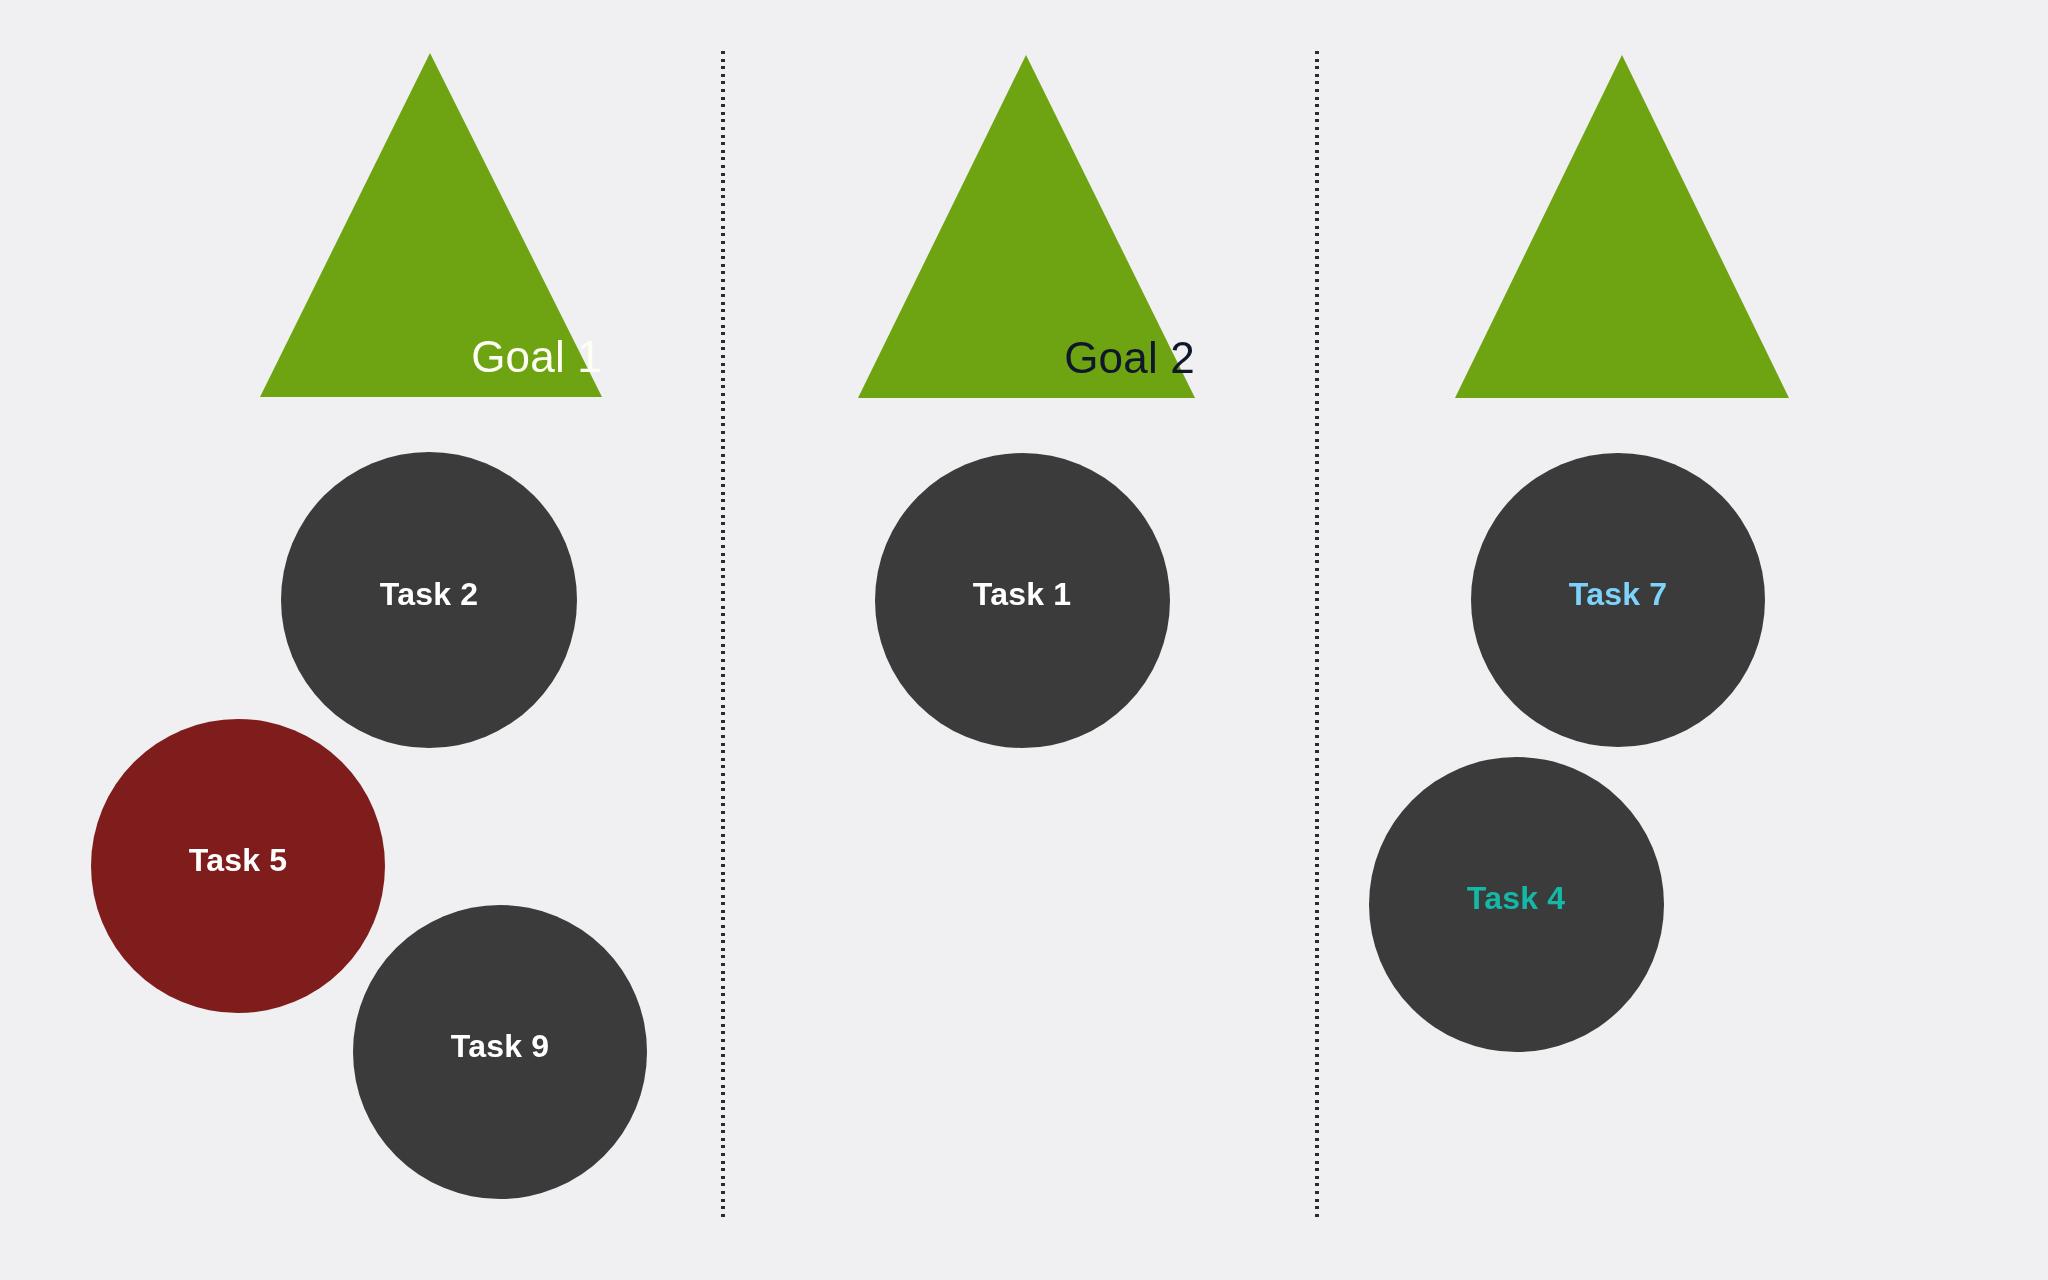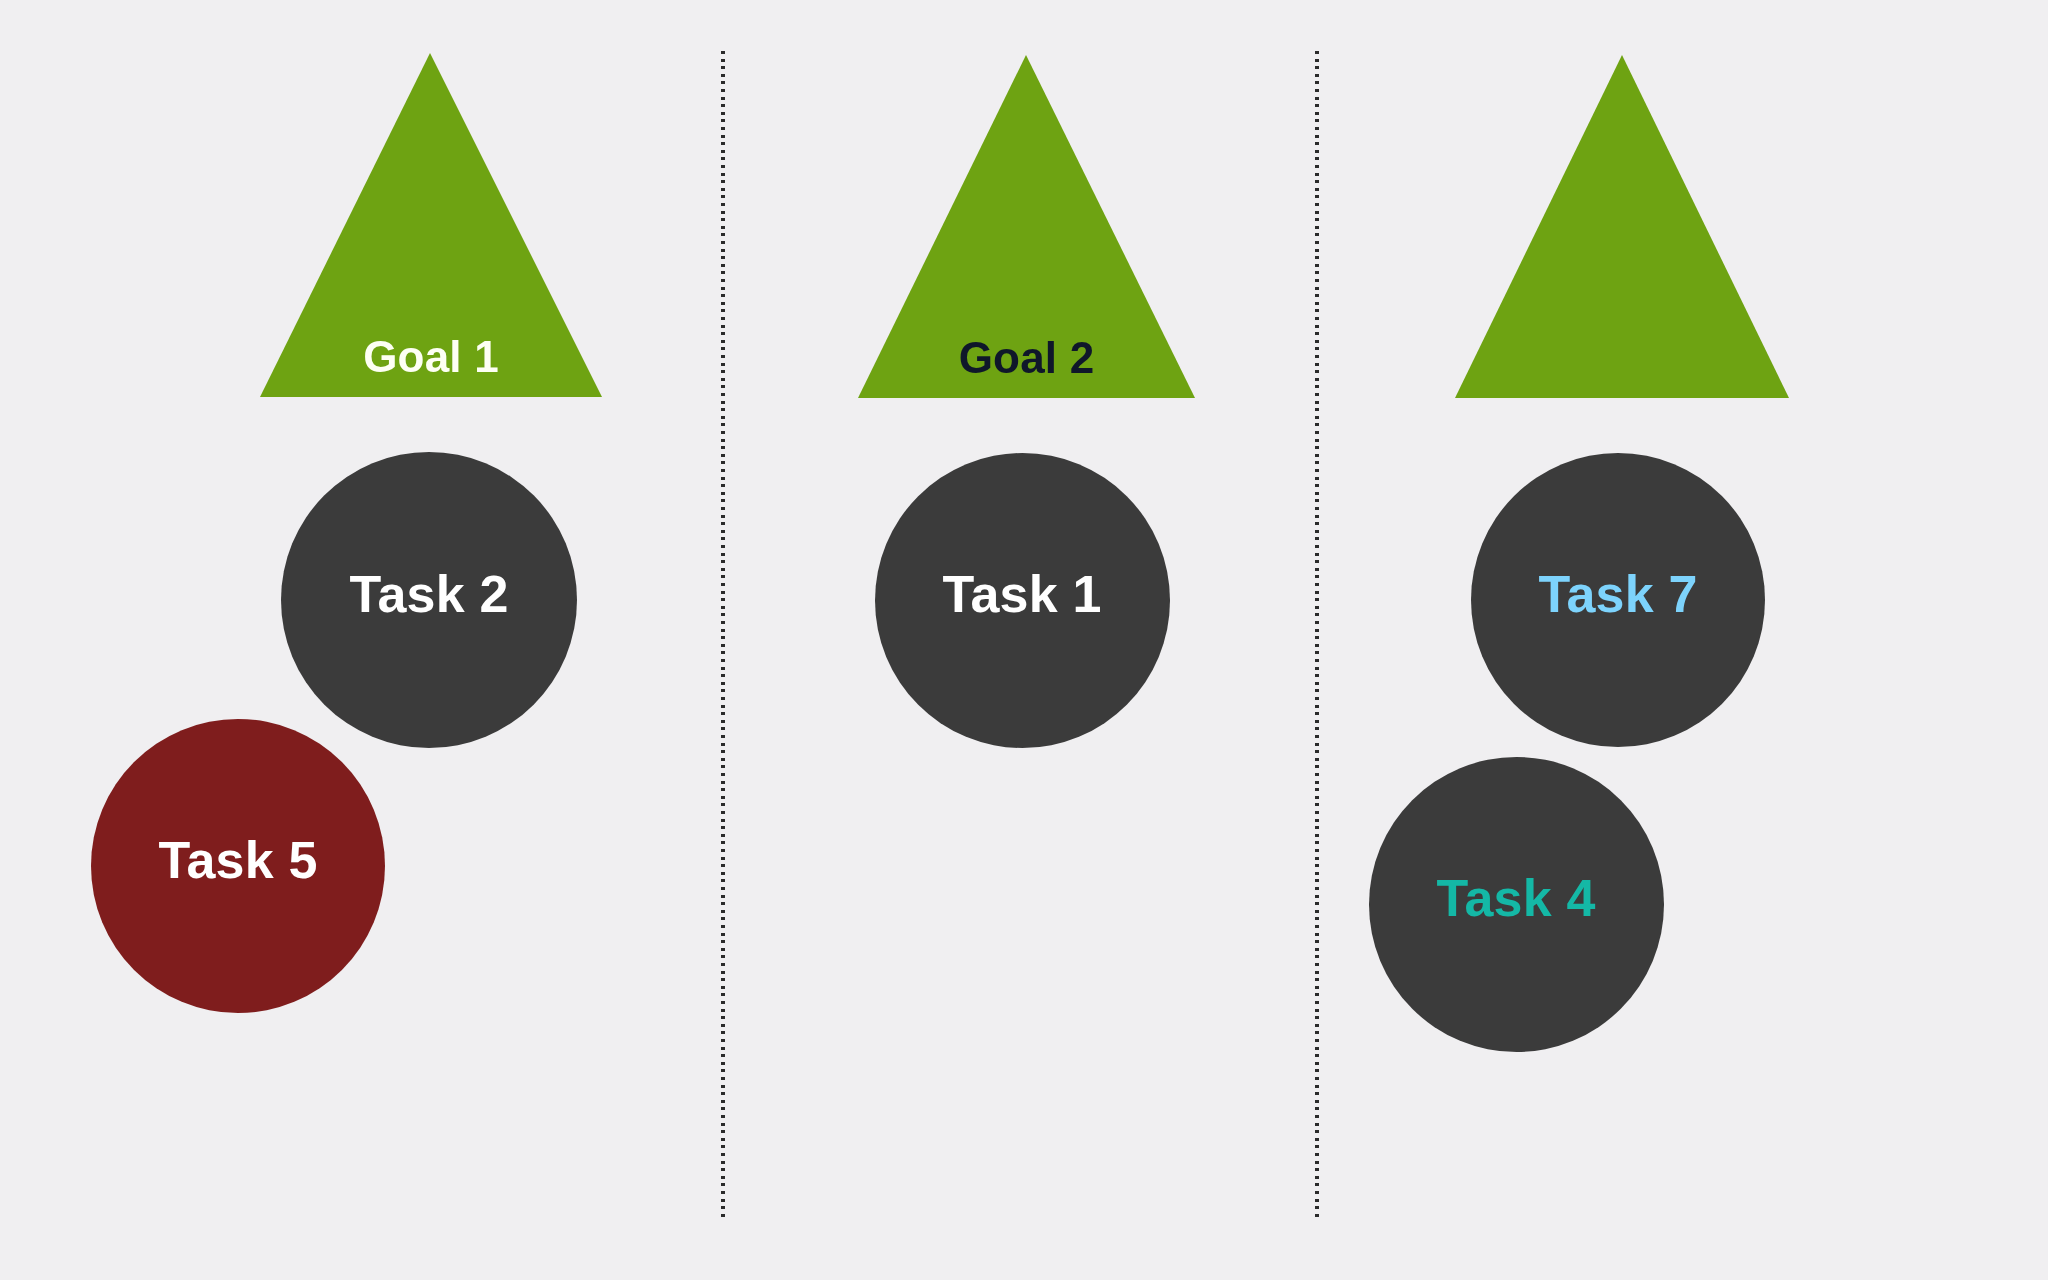--- a/index.html
+++ b/index.html
@@ -41,42 +41,42 @@
     position: absolute;
   }
   .goal svg {
     display: block;
     overflow: visible;
   }
   .goal-label {
     position: absolute;
     left: 0;
     width: 100%;
-    text-align: center;
+    text-align: right;
     color: #fdfff4;
     font-size: 44px;
-    font-weight: 700;
+    font-weight: 400;
     letter-spacing: 0.2px;
     line-height: 1;
     white-space: nowrap;
     pointer-events: none;
   }
 
   
   .task {
     position: absolute;
     border-radius: 50%;
     background: #3b3b3b;
     display: flex;
     align-items: center;
     justify-content: center;
   }
   .task-label {
     color: #ffffff;
-    font-size: 52px;
+    font-size: 32px;
     font-weight: 700;
     letter-spacing: 0.2px;
     line-height: 1;
     white-space: nowrap;
     transform: translateY(-6px);
   }
 </style>
 </head>
 <body>
 
@@ -88,20 +88,23 @@
         <polygon points="170,0 342,344 0,344" fill="#6ea312"></polygon>
       </svg>
       <div class="goal-label" style="top: 282px; color: rgb(253, 255, 244);">Goal 1</div>
     </div>
     <div class="task" style="left: 281px; top: 452px; width: 296px; height: 296px; background: rgb(59, 59, 59);">
       <span class="task-label" style="color: rgb(255, 255, 255);">Task 2</span>
     </div>
     <div class="task" style="left: 91px; top: 719px; width: 294px; height: 294px; background: #7f1d1d;">
       <span class="task-label" style="color: rgb(255, 255, 255);">Task 5</span>
     </div>
+    <div class="task" style="left: 353px; top: 905px; width: 294px; height: 294px; background: rgb(59, 59, 59);">
+      <span class="task-label" style="color: rgb(255, 255, 255);">Task 9</span>
+    </div>
     <div class="goal" style="left: 858px; top: 55px; width: 337px; height: 343px;">
       <svg width="337" height="343" viewBox="0 0 337 343">
         <polygon points="168,0 337,343 0,343" fill="#6ea312"></polygon>
       </svg>
       <div class="goal-label" style="top: 281px; color: #0f172a;">Goal 2</div>
     </div>
     <div class="task" style="left: 874.5px; top: 452.5px; width: 295px; height: 295px; background: rgb(59, 59, 59);">
       <span class="task-label" style="color: rgb(255, 255, 255);">Task 1</span>
     </div>
     <div class="goal" style="left: 1455px; top: 55px; width: 334px; height: 343px;">

